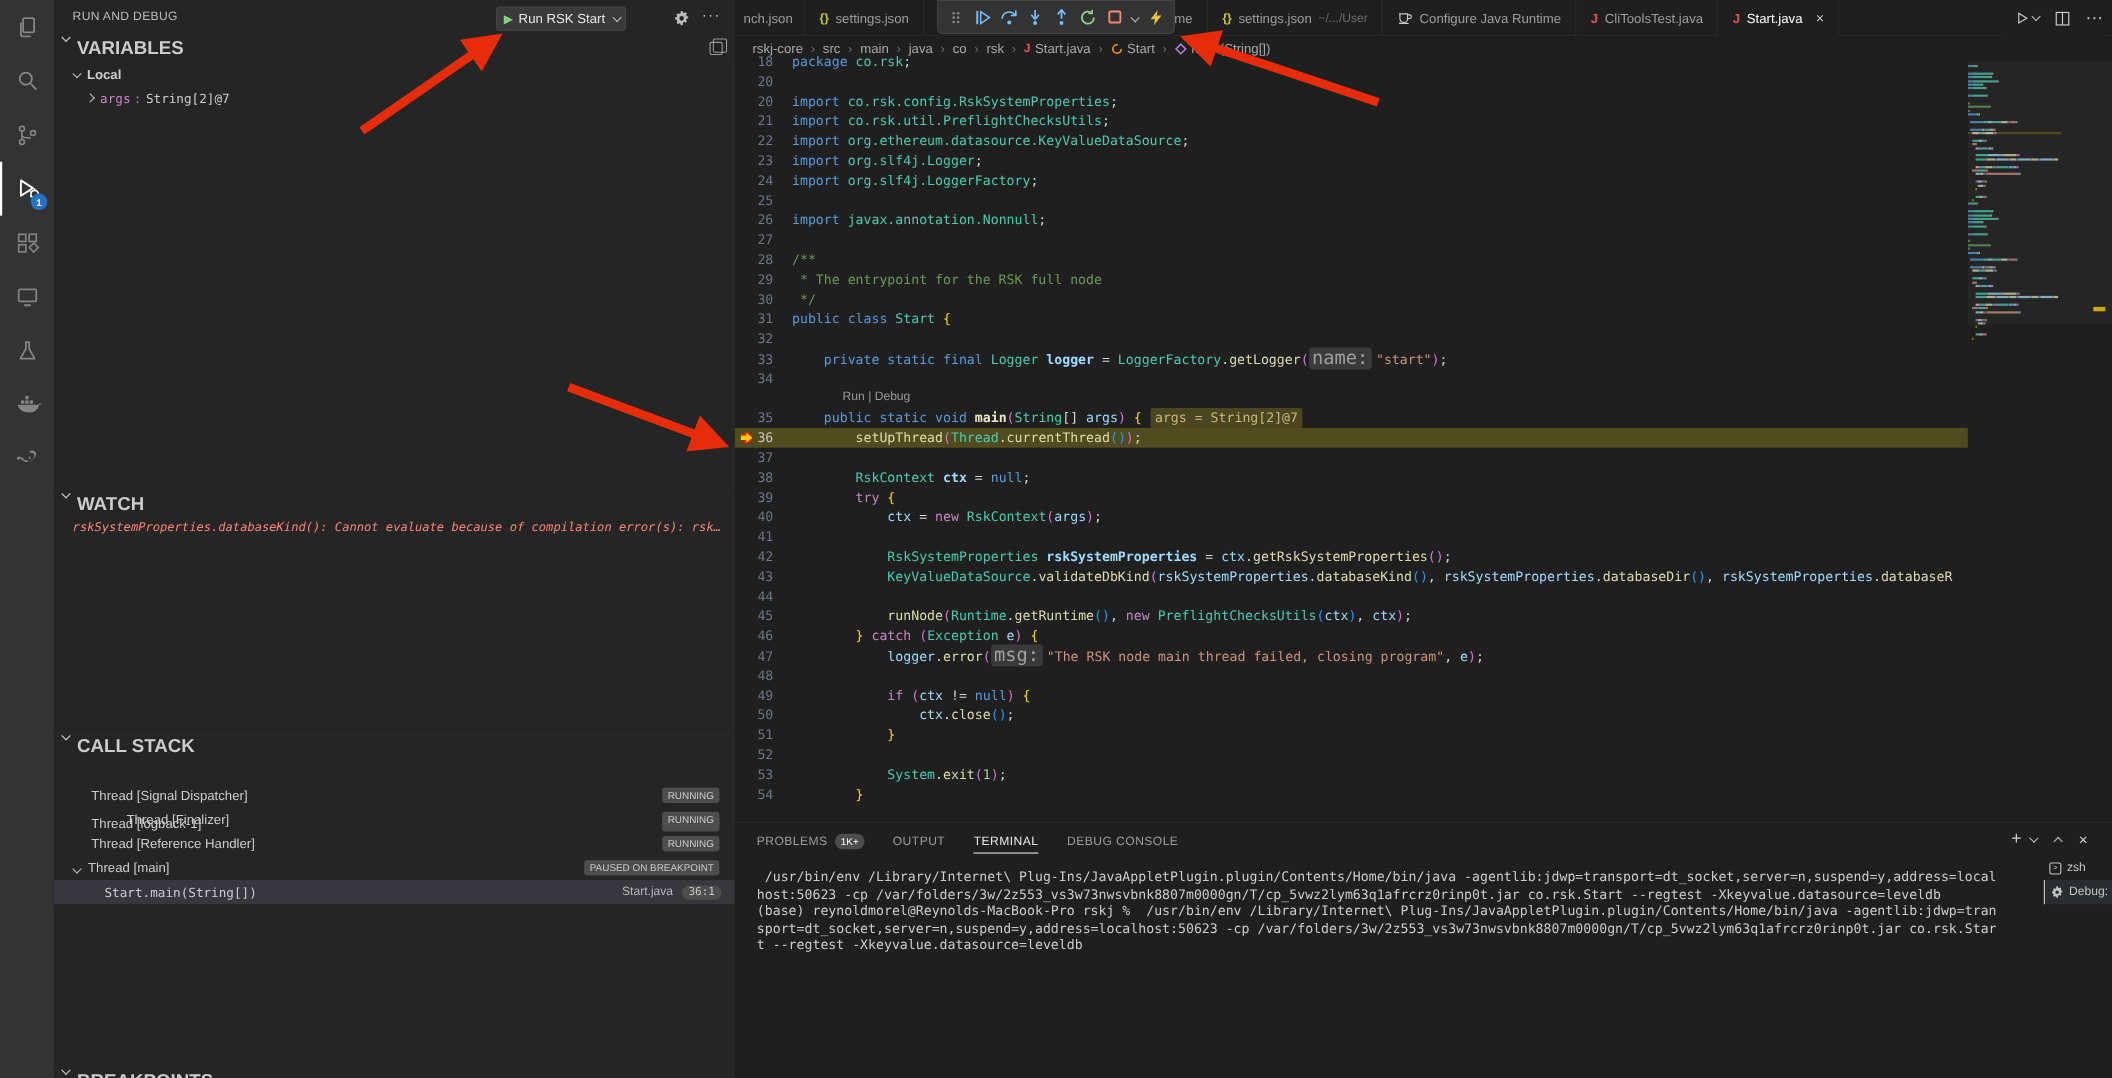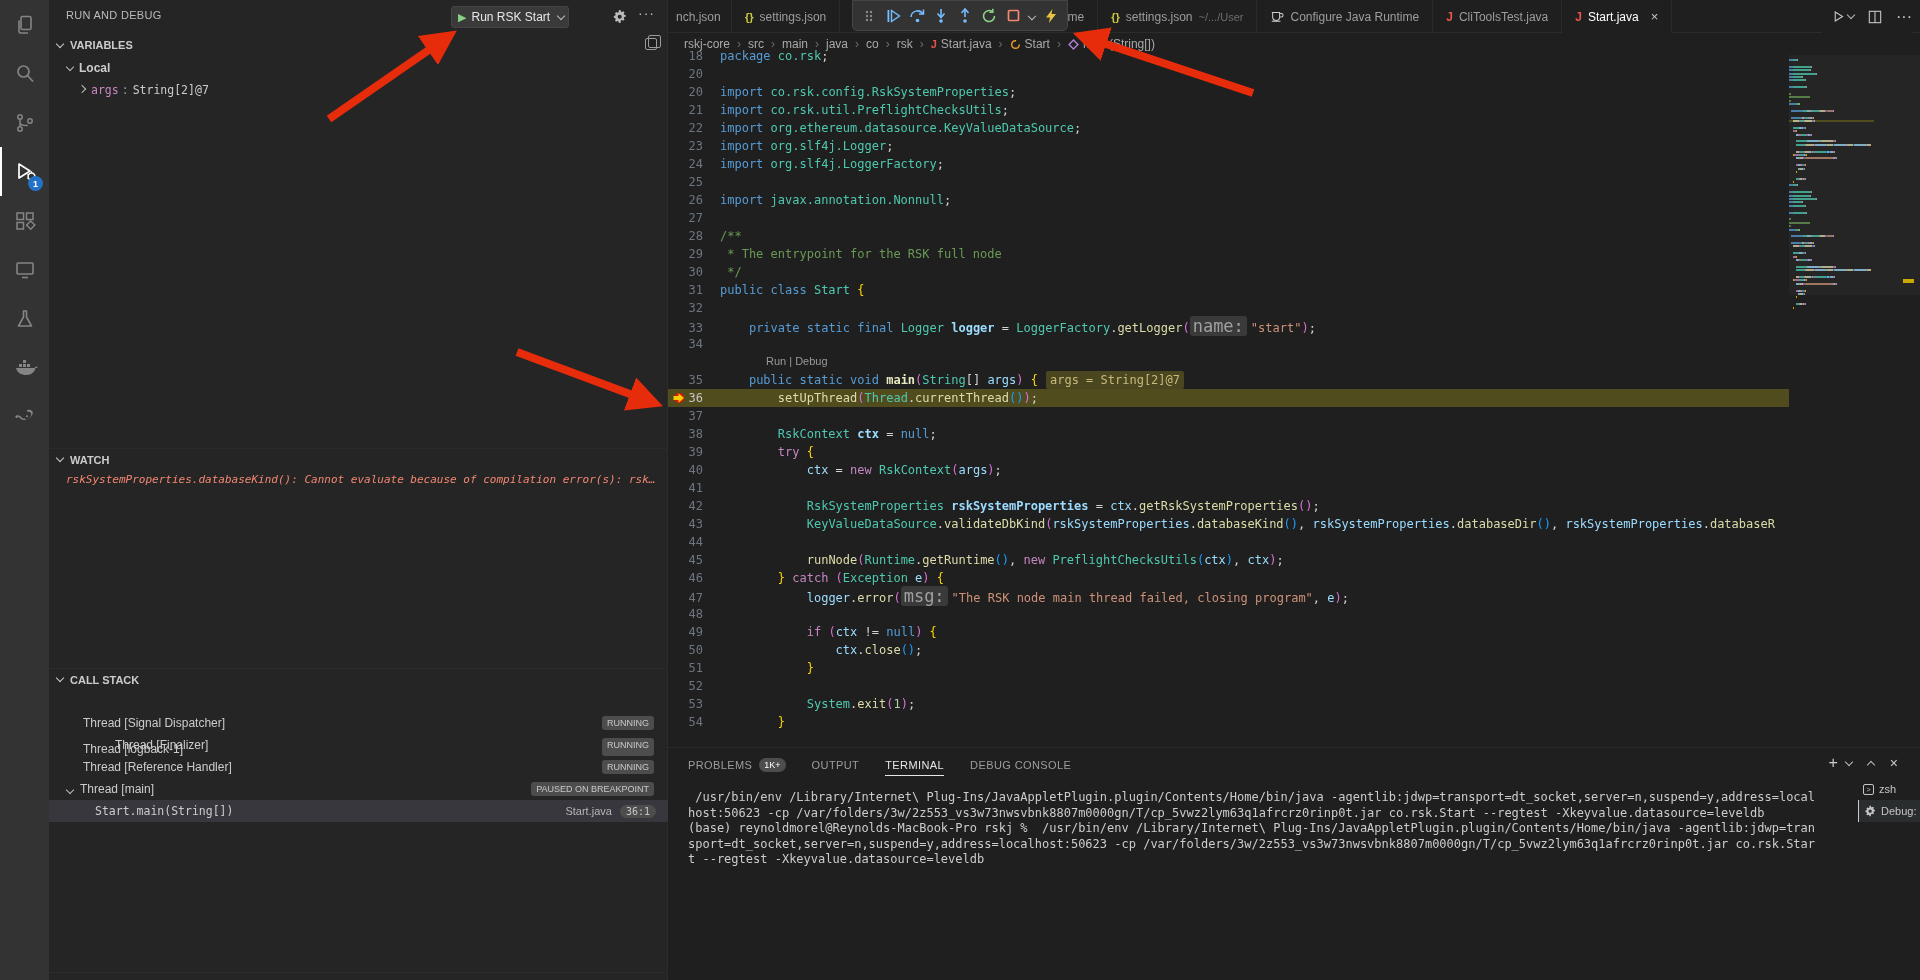--- a/index.html
+++ b/index.html
@@ -17,21 +17,21 @@
   #sidebar-title { position:absolute; left:17px; top:9px; font-size:11px; color:#bbbbbb; letter-spacing:.3px; }
   #run-config { position:absolute; left:402px; top:6px; height:22px; background:#3a3a3a; border:1px solid #454545; border-radius:3px; display:flex; align-items:center; padding:0 4px 0 6px; cursor:pointer; }
   #run-config .play { color:#89d185; font-size:11px; margin-right:5px; }
   #run-config .lbl { color:#e7e7e7; font-size:12px; margin-right:8px; white-space:nowrap; }
   .chev { display:inline-block; width:6px; height:6px; border-right:1.4px solid #bbb; border-bottom:1.4px solid #bbb; transform:rotate(45deg); margin-top:-3px; }
   .chev.right { transform:rotate(-45deg); }
   .chev.up { transform:rotate(225deg); margin-top:3px; }
   #sidebar-gear { position:absolute; left:563px; top:9px; color:#bbb; cursor:pointer; }
   #sidebar-more { position:absolute; left:589px; top:5px; color:#bbb; font-size:14px; letter-spacing:1px; cursor:pointer; }
 
-  .section-header { position:absolute; left:0; width:619px; height:22px; display:flex; align-items:center; gap:7px; padding-left:8px; font-size:11px; font-weight:bold; color:#cccccc; cursor:pointer; border-top:1px solid #2b2b2b; }
+  .section-header { position:absolute; left:0; width:619px; height:22px; display:flex; gap:7px; padding-left:8px; font-size:17px; font-weight:bold; color:#cccccc; cursor:pointer; border-top:1px solid #2b2b2b; }
   .section-header .chev { border-color:#ccc; }
   .tree-row { position:absolute; left:0; width:619px; height:22px; display:flex; align-items:center; gap:6px; font-size:12px; color:#cccccc; cursor:pointer; }
   .mono { font-family:"DejaVu Sans Mono", monospace; }
   #watch-item { position:absolute; left:17px; top:473px; width:590px; font-size:11px; font-style:italic; color:#f48771; white-space:nowrap; overflow:hidden; font-family:"DejaVu Sans Mono", monospace; }
   .cs-row { position:absolute; left:0; width:619px; height:22px; display:flex; align-items:center; font-size:12px; color:#cccccc; cursor:pointer; }
   .cs-label { padding-left:34px; flex:1; white-space:nowrap; }
   .cs-badge { margin-right:14px; background:#4d4d4d; color:#c8c8c8; font-size:9px; padding:2px 5px; border-radius:3px; white-space:nowrap; }
   .cs-row.selected { background:#37373d; }
   .cs-file { font-size:11px; color:#b6b6b6; margin-right:8px; }
   .cs-pos { background:#4d4d4d; color:#c8c8c8; font-size:10px; padding:1px 6px; border-radius:8px; margin-right:12px; font-family:"DejaVu Sans Mono", monospace; }

